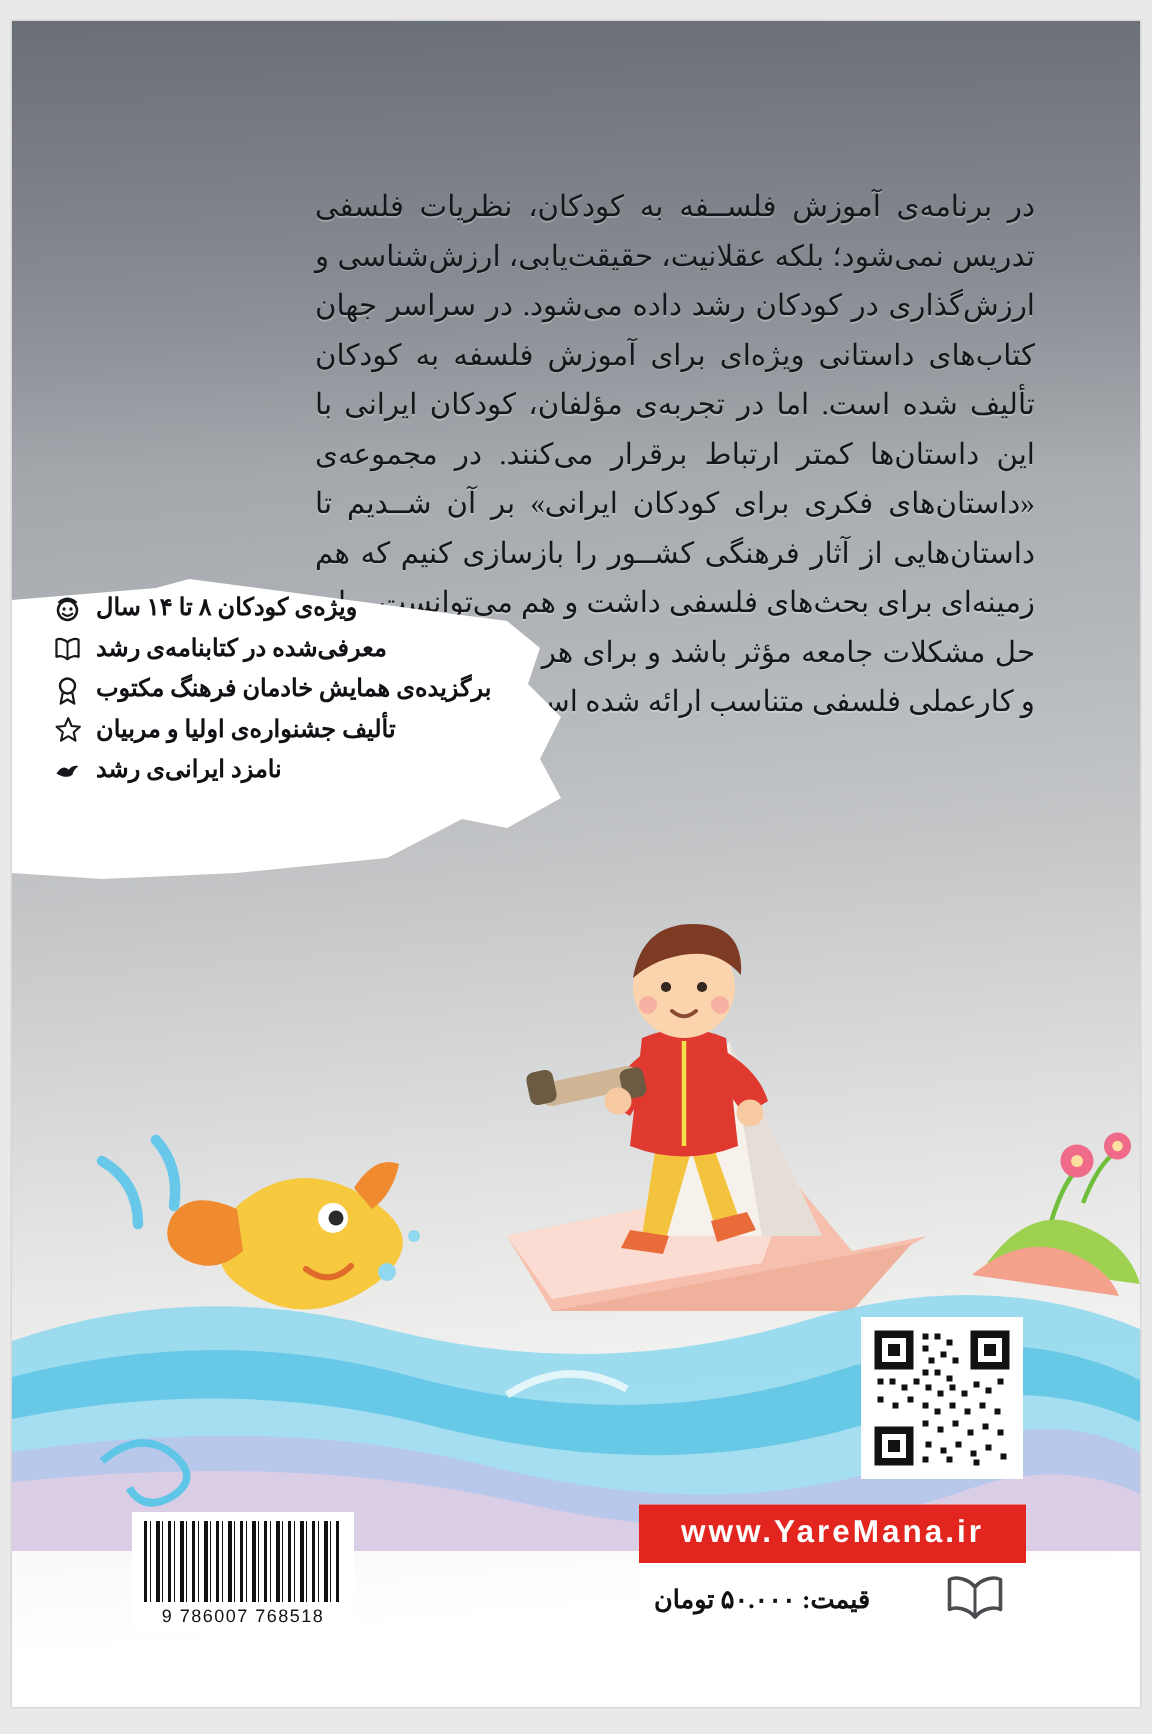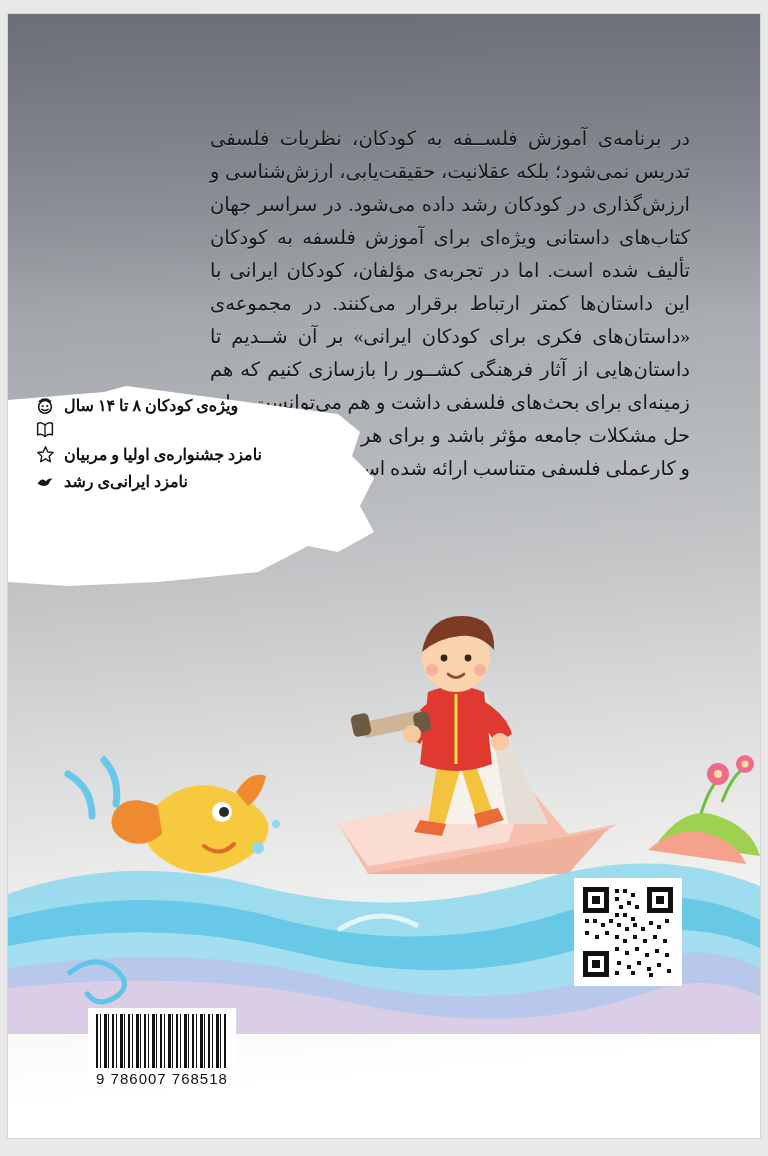--- a/index.html
+++ b/index.html
@@ -139,21 +139,21 @@
   }
   .barcode .bars {
     height: 54px;
     width: 100%;
     background-image: repeating-linear-gradient(90deg,
       #111 0 2px, #fff 2px 4px, #111 4px 5px, #fff 5px 8px,
       #111 8px 11px, #fff 11px 12px, #111 12px 13px, #fff 13px 16px);
   }
   .barcode .num {
     font-family: "Liberation Sans", sans-serif;
-    font-size: 15px;
+    font-size: 12px;
     letter-spacing: 1px;
     text-align: center;
     color: #111;
     margin-top: 2px;
     direction: ltr;
   }
 
   .pricebox {
     position: absolute;
     left: 418px;
@@ -241,28 +241,38 @@
         </span>
         <span class="tx">ویژه‌ی کودکان ۸ تا ۱۴ سال</span>
       </li>
       <li>
         <span class="ic">
           <svg viewBox="0 0 22 22" width="20" height="18">
               <path d="M11 5 C8 2, 4 2, 2 3 L2 17 C4 16, 8 16, 11 19 C14 16, 18 16, 20 17 L20 3 C18 2, 14 2, 11 5 Z" fill="none" stroke="#16181c" stroke-width="1.8" stroke-linejoin="round"></path>
               <path d="M11 5 L11 19" stroke="#16181c" stroke-width="1.6"></path>
             </svg>
         </span>
+        <span class="tx">معرفی‌شده در کتابنامه‌ی رشد</span>
+      </li>
+      <li>
+        <span class="ic">
+          <svg viewBox="0 0 22 22" width="20" height="20">
+              <circle cx="11" cy="8" r="5.5" fill="none" stroke="#16181c" stroke-width="1.8"></circle>
+              <path d="M7.5 13 L6 21 L11 18 L16 21 L14.5 13" fill="none" stroke="#16181c" stroke-width="1.6" stroke-linejoin="round"></path>
+            </svg>
+        </span>
+        <span class="tx">برگزیده‌ی همایش خادمان فرهنگ مکتوب</span>
       </li>
       <li>
         <span class="ic">
           <svg viewBox="0 0 22 22" width="19" height="19">
               <path d="M11 2 L13.6 8.1 L20 8.7 L15.2 13 L16.6 19.4 L11 16 L5.4 19.4 L6.8 13 L2 8.7 L8.4 8.1 Z" fill="none" stroke="#16181c" stroke-width="1.6" stroke-linejoin="round"></path>
             </svg>
         </span>
-        <span class="tx">نامزد جشنواره‌ی اولیا و مربیان</span>
+        <span class="tx">تألیف جشنواره‌ی اولیا و مربیان</span>
       </li>
       <li>
         <span class="ic">
           <svg viewBox="0 0 22 22" width="20" height="18">
               <path d="M2 13 Q7 5 12 10 Q15 6 20 7 Q16 10 15 14 Q10 18 2 13 Z" fill="#16181c"></path>
             </svg>
         </span>
         <span class="tx">نامزد ایرانی‌ی رشد</span>
       </li>
     </ul>
@@ -405,15 +415,27 @@
             <rect x="70" y="90" width="4" height="4"></rect>
         </g>
       </svg>
     </div>
 
     <div class="barcode">
       <div class="bars"></div>
       <div class="num">9 786007 768518</div>
     </div>
 
+    <div class="pricebox">
+      <div class="site">www.YareMana.ir</div>
+      <div class="price-row">
+        <span class="price-text">قیمت: ۵۰.۰۰۰ تومان</span>
+        <span class="mini-logo">
+          <svg viewBox="0 0 40 36" width="40" height="36" aria-hidden="true">
+            <path d="M20 10 C15 4, 7 3, 3 5 L3 25 C7 23, 15 24, 20 30 C25 24, 33 23, 37 25 L37 5 C33 3, 25 4, 20 10 Z" fill="none" stroke="#2b2d31" stroke-width="2.4" stroke-linejoin="round"></path>
+            <path d="M20 11 L20 29" stroke="#2b2d31" stroke-width="2"></path>
+          </svg>
+        </span>
+      </div>
+    </div>
 
   </div>
 </div>
 
 </body></html>

